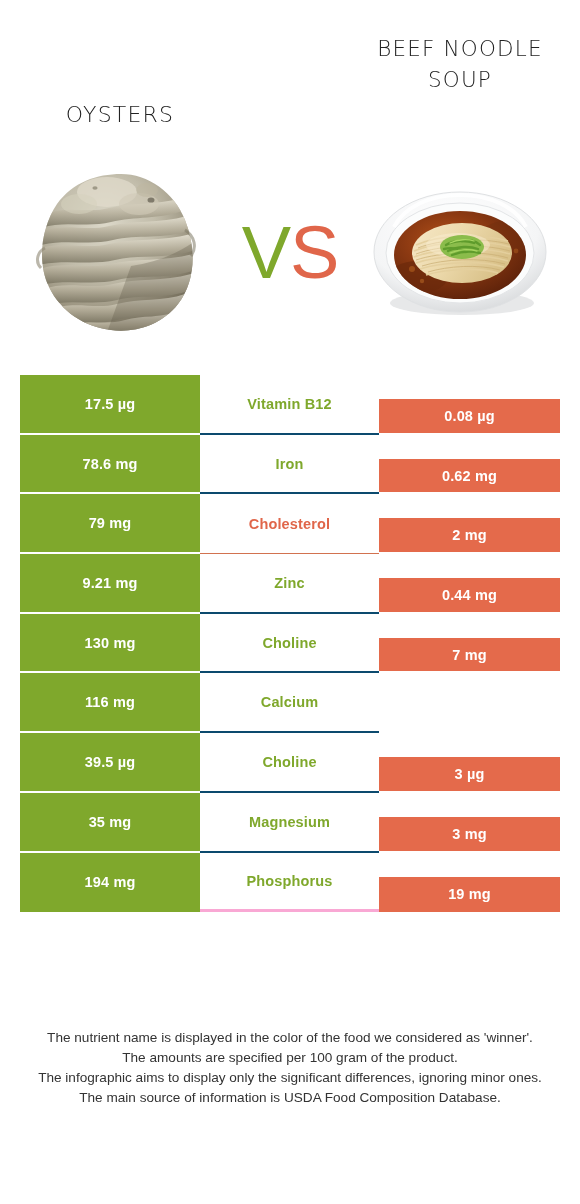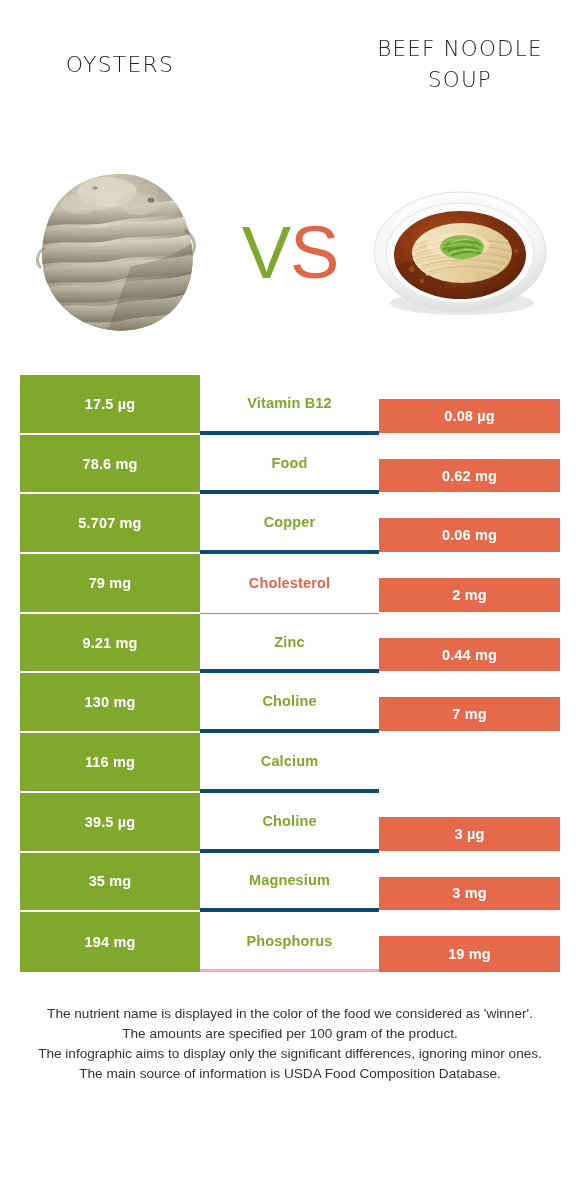--- a/index.html
+++ b/index.html
@@ -25,21 +25,21 @@
   }
   .title-cell {
     flex: 0 0 232px;
     display: flex;
     align-items: center;
     justify-content: center;
     text-align: center;
     padding: 0 6px;
     box-sizing: border-box;
   }
-  .title-cell.left  { flex: 0 0 240px; }
+  .title-cell.left  { flex: 0 0 240px; align-items: flex-end; }
   .title-cell.mid   { flex: 0 0 100px; }
   .title-cell.right { flex: 0 0 240px; }
   .food-title {
     font-family: "DejaVu Sans", sans-serif;
     font-size: 22px;
     font-weight: 300;
     letter-spacing: 1.2px;
     line-height: 1.42;
     color: #222222;
     text-transform: uppercase;
@@ -108,38 +108,38 @@
   }
   .cell.right {
     flex: 0 0 181px;
     background: #E46A4B;
     color: #ffffff;
     margin-top: 24px;
   }
   .cell.left, .cell.right { font-weight: bold; }
 
   
-  .row .mid { border-bottom: 4px solid #0c4a6e; }
+  .row .mid { border-bottom: 2px solid #0c4a6e; }
   .row.win-right .mid { border-bottom: 1px solid #D2724F; }
   .row:last-child .mid { border-bottom: 3px solid #f9a8d4; }
 
   
   .row .left  { border-bottom: 2px solid #ffffff; }
   .row .right { border-bottom: 2px solid #ffffff; }
   .row:last-child .left,
   .row:last-child .right { border-bottom: none; }
 
   .label-green  { color: #7FA82C; }
   .label-orange { color: #E0664A; }
 
   
   .footer {
     position: absolute;
     left: 0;
-    top: 1004px;
+    top: 1028px;
     width: 580px;
     padding: 0 26px;
     box-sizing: border-box;
     text-align: center;
     font-size: 13.6px;
     line-height: 1.48;
     color: #333333;
   }
   .footer p { margin: 0; }
 </style>
@@ -295,29 +295,24 @@
 <div class="table">
 
   <div class="row win-left">
     <div class="cell left">17.5 µg</div>
     <div class="cell mid label-green">Vitamin B12</div>
     <div class="cell right">0.08 µg</div>
   </div>
 
   <div class="row win-left">
     <div class="cell left">78.6 mg</div>
-    <div class="cell mid label-green">Food</div>
+    <div class="cell mid label-green">Iron</div>
     <div class="cell right">0.62 mg</div>
   </div>
 
-  <div class="row win-left">
-    <div class="cell left">5.707 mg</div>
-    <div class="cell mid label-green">Copper</div>
-    <div class="cell right">0.06 mg</div>
-  </div>
 
   <div class="row win-right">
     <div class="cell left">79 mg</div>
     <div class="cell mid label-orange">Cholesterol</div>
     <div class="cell right">2 mg</div>
   </div>
 
   <div class="row win-left">
     <div class="cell left">9.21 mg</div>
     <div class="cell mid label-green">Zinc</div>

